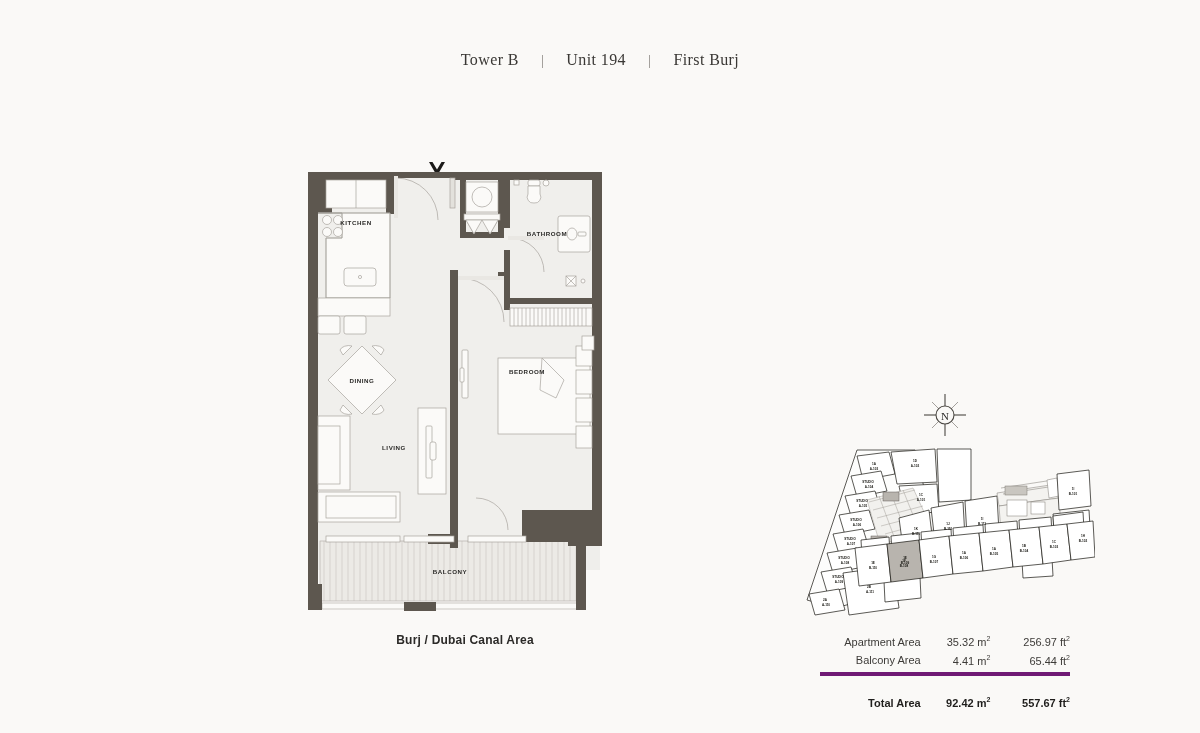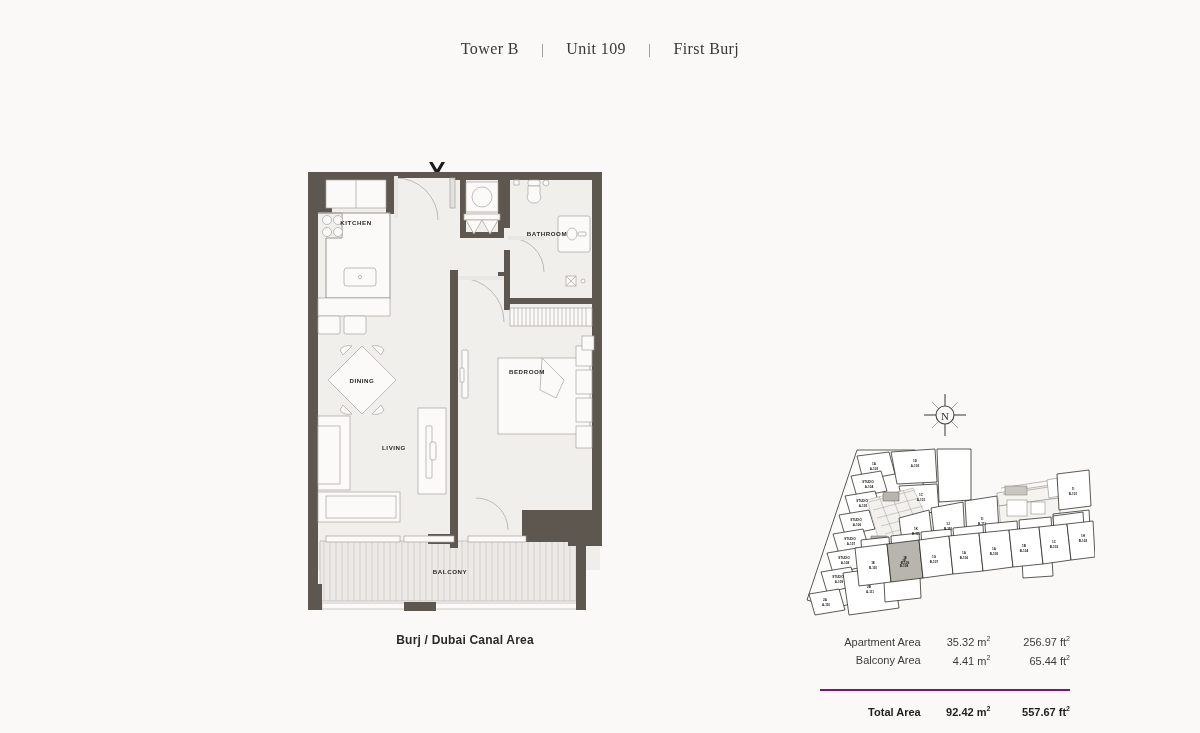--- a/index.html
+++ b/index.html
@@ -13,20 +13,21 @@
   .page{position:absolute;inset:0;}
 
   
   .header{position:absolute;top:40px;left:0;width:1200px;text-align:center;}
   .title{
     font-family:"Liberation Serif", serif;
     font-size:27px;letter-spacing:1.2px;color:#2b2a28;
     font-weight:400;line-height:1.1;
   }
   .subtitle{
+    margin-top:11px;
     font-family:"Liberation Serif", serif;
     font-size:16px;color:#3a3835;letter-spacing:.4px;
     display:flex;justify-content:center;align-items:center;gap:0;
   }
   .sub-item{padding:0 22px;white-space:nowrap;}
   .sub-sep{color:#8a8782;font-size:15px;}
 
   
   .plan-wrap{position:absolute;left:300px;top:150px;width:330px;height:500px;}
   .plan-svg{display:block;}
@@ -42,40 +43,40 @@
 
   
   .keyplan{position:absolute;left:795px;top:440px;width:300px;height:180px;}
 
   
   .area-table{
     position:absolute;left:820px;top:632px;width:250px;
     font-size:11px;color:#3d3b38;
   }
   .area-row{display:flex;align-items:baseline;padding:3px 0;}
-  .area-row.total{border-top:2px solid #701a75;padding-top:14px;margin-top:20px;font-weight:bold;color:#1f1e1c;}
+  .area-row.total{border-top:4px solid #701a75;padding-top:20px;margin-top:3px;font-weight:bold;color:#1f1e1c;}
   .a-label{width:104px;text-align:right;}
   .a-m2{width:72px;text-align:right;padding-right:8px;}
   .a-ft2{width:74px;text-align:right;}
   sup{font-size:7px;vertical-align:super;}
 
   
   .rlabel{font-family:"Liberation Sans",sans-serif;font-size:6.2px;font-weight:bold;fill:#2b2a28;letter-spacing:.55px;}
   .kp-txt{font-family:"Liberation Sans",sans-serif;font-size:3.05px;font-weight:bold;fill:#15140f;}
 </style>
 </head>
 <body>
 
 <div class="page">
 
   <div class="header">
     <div class="subtitle">
       <span class="sub-item">Tower B</span>
       <span class="sub-sep">|</span>
-      <span class="sub-item">Unit 109</span>
+      <span class="sub-item">Unit 194</span>
       <span class="sub-sep">|</span>
       <span class="sub-item">First Burj</span>
     </div>
   </div>
 
   <svg class="entry-arrow" viewBox="0 0 24 22">
     <path d="M4 4 L12 18 L20 4 L16.5 4 L12 11.5 L7.5 4 Z" fill="#1c1b19"></path>
   </svg>
 
   <div class="plan-wrap">

